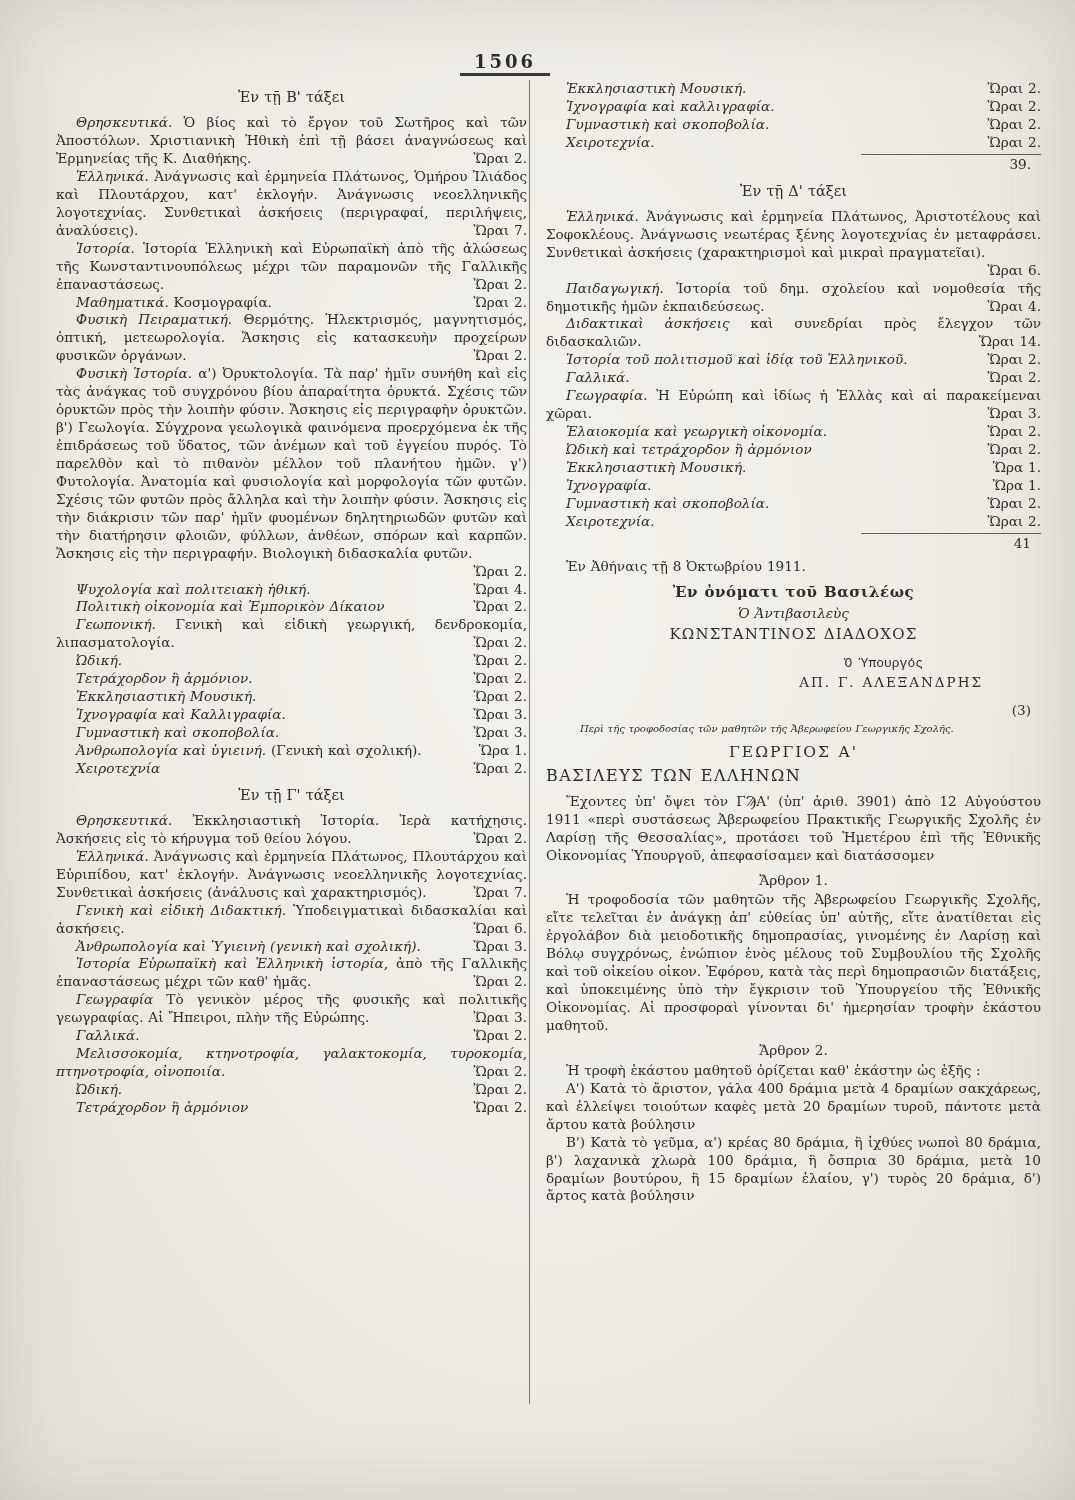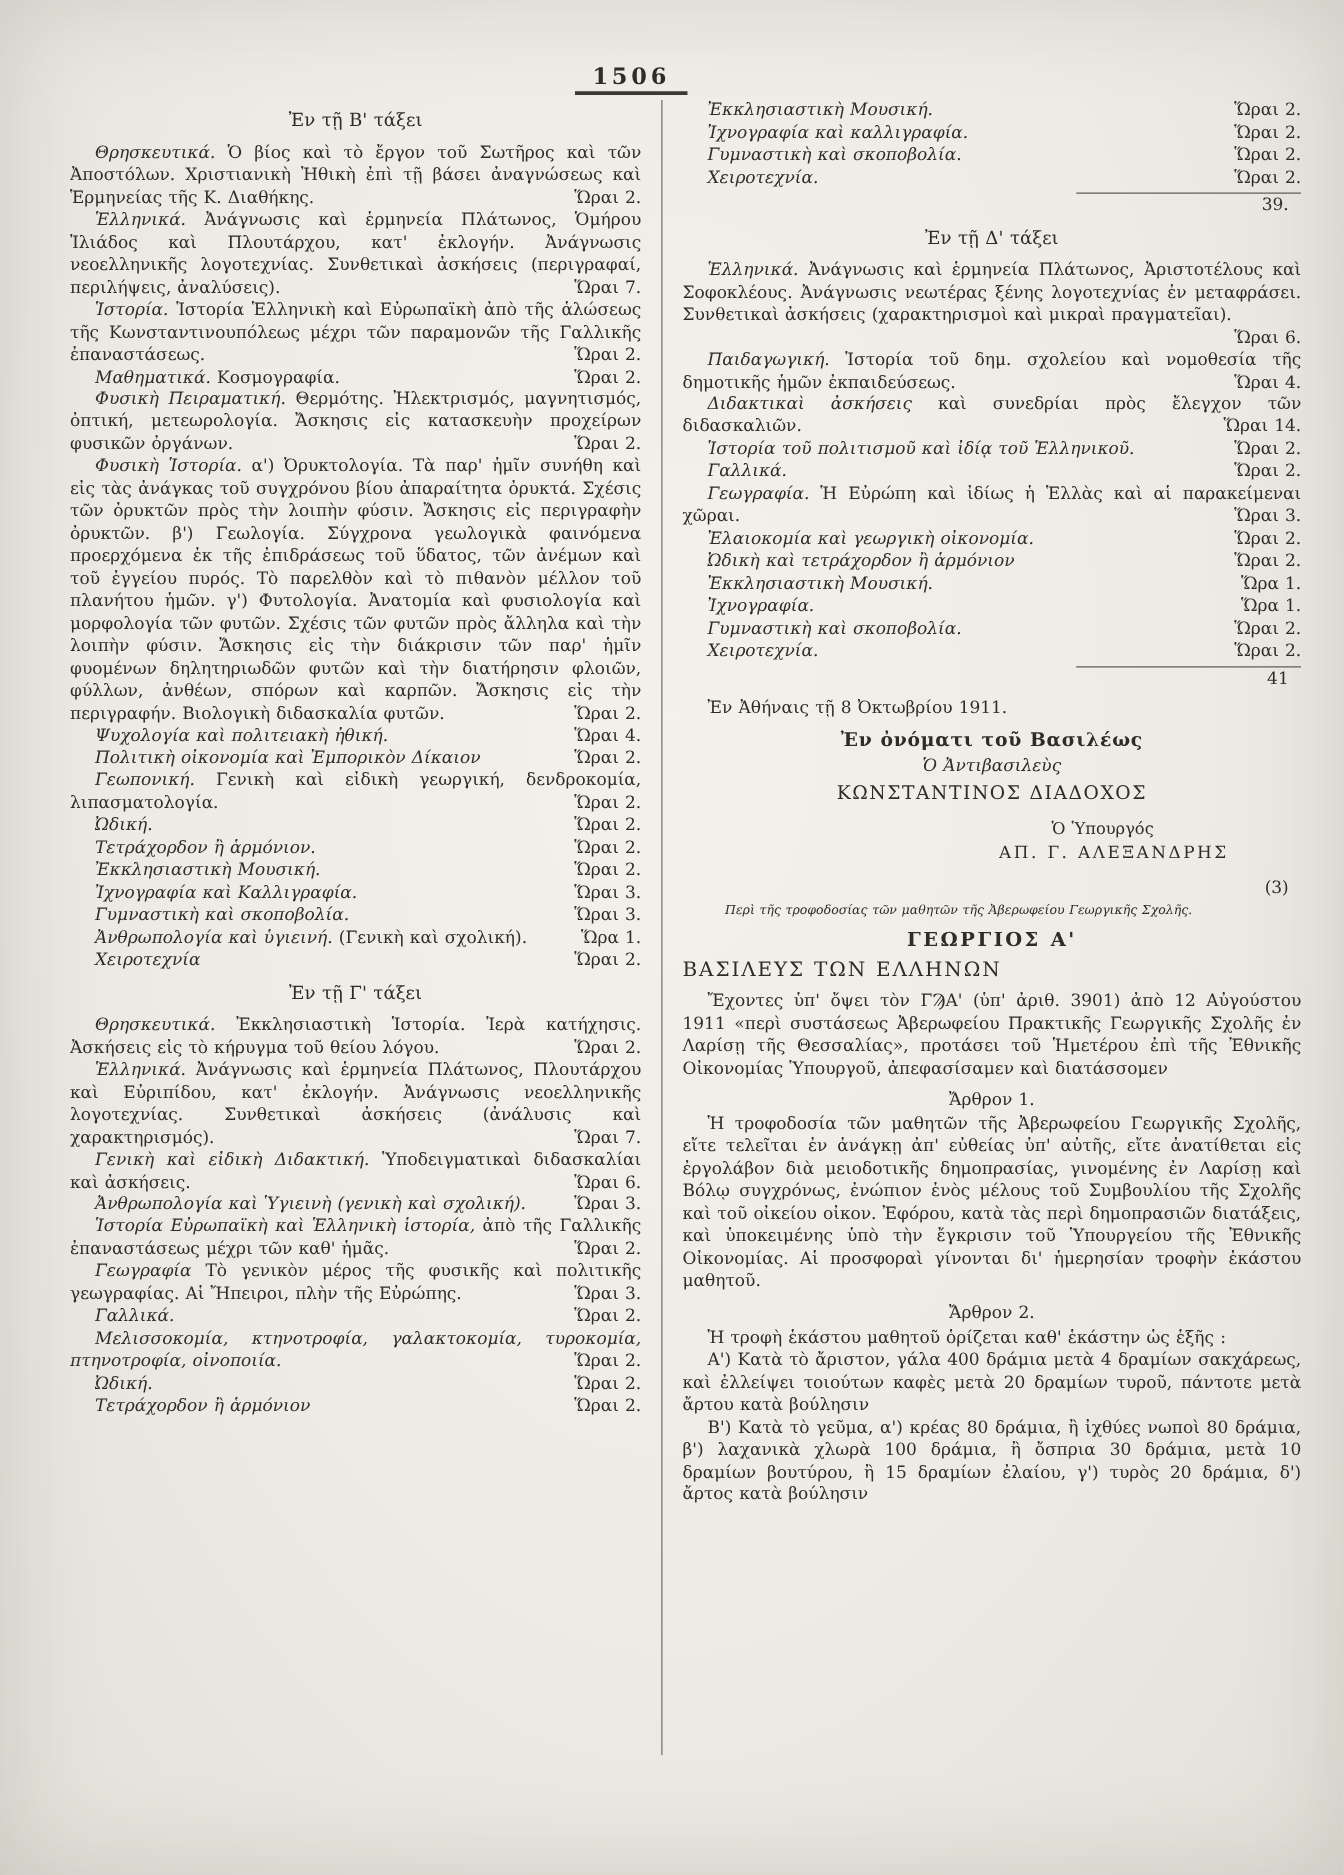--- a/index.html
+++ b/index.html
@@ -12,39 +12,39 @@
     font-family:"DejaVu Serif","Liberation Serif",serif;
     overflow:hidden;
   }
   .pageno-wrap { position:absolute; top:51px; left:0; width:1010px; text-align:center; }
   .pageno-wrap span {
     display:inline-block; font-weight:bold; font-size:18px; letter-spacing:3px;
     border-bottom:3px solid #3a3833; padding:0 14px 1px;
   }
   .columns { position:absolute; top:80px; left:56px; right:34px; bottom:96px; display:flex; align-items:stretch; }
   .col { font-size:13.6px; line-height:1.32; word-spacing:.04em; overflow:hidden; }
-  .col-left  { width:474px; padding-right:16px; border-right:1px solid #777469; }
+  .col-left  { width:474px; padding-right:2px; border-right:1px solid #777469; }
   .col-right { flex:1; padding-left:16px; }
   .sec-title { font-weight:normal; font-size:14.5px; text-align:center; margin:8px 0 7px; }
   .entry { margin:0; text-align:justify; text-indent:20px; }
   .entry::after { content:""; display:block; clear:both; }
   .entry .subject { font-style:italic; }
   .entry .hours { float:right; text-indent:0; padding-left:10px; font-style:normal; white-space:nowrap; }
   .total { text-align:right; margin:2px 0 5px; }
   .total span { display:inline-block; min-width:180px; text-align:right; border-top:1px solid #605d54; padding:1px 10px 0 0; }
   .para { margin:0; text-align:justify; text-indent:20px; }
   .date-line { margin:3px 0 0; text-indent:20px; }
   .in-name { text-align:center; font-weight:bold; font-size:15px; letter-spacing:.6px; margin:7px 0 3px; }
   .regent-title { text-align:center; font-style:italic; margin:2px 0; }
   .regent-name { text-align:center; font-size:15px; letter-spacing:1.2px; margin:2px 0; }
-  .minister-title { text-align:right; padding-right:118px; margin:10px 0 2px; font-size:13px; }
+  .minister-title { text-align:right; padding-right:118px; margin:10px 0 2px; font-size:13px;font-family:Liberation Mono, monospace; }
   .minister-name { text-align:right; padding-right:58px; letter-spacing:2px; margin:0 0 10px; font-size:13.5px; }
   .ref-num { text-align:right; padding-right:10px; margin:6px 0 2px; }
   .subject-line { font-style:italic; font-size:10px; margin:2px 34px 7px; }
-  .king-name { text-align:center; font-size:15.5px; letter-spacing:2px; margin:4px 0 2px;font-weight:bold; }
+  .king-name { text-align:center; font-size:15.5px; letter-spacing:2px; margin:4px 0 2px; }
   .king-title { text-align:left; font-size:16px; letter-spacing:1.5px; margin:0 0 7px; }
   .article-title { text-align:center; margin:7px 0 2px; }
 </style>
 </head>
 <body>
 
 <div class="page">
 
   <div class="pageno-wrap">
     <span>1506</span>

